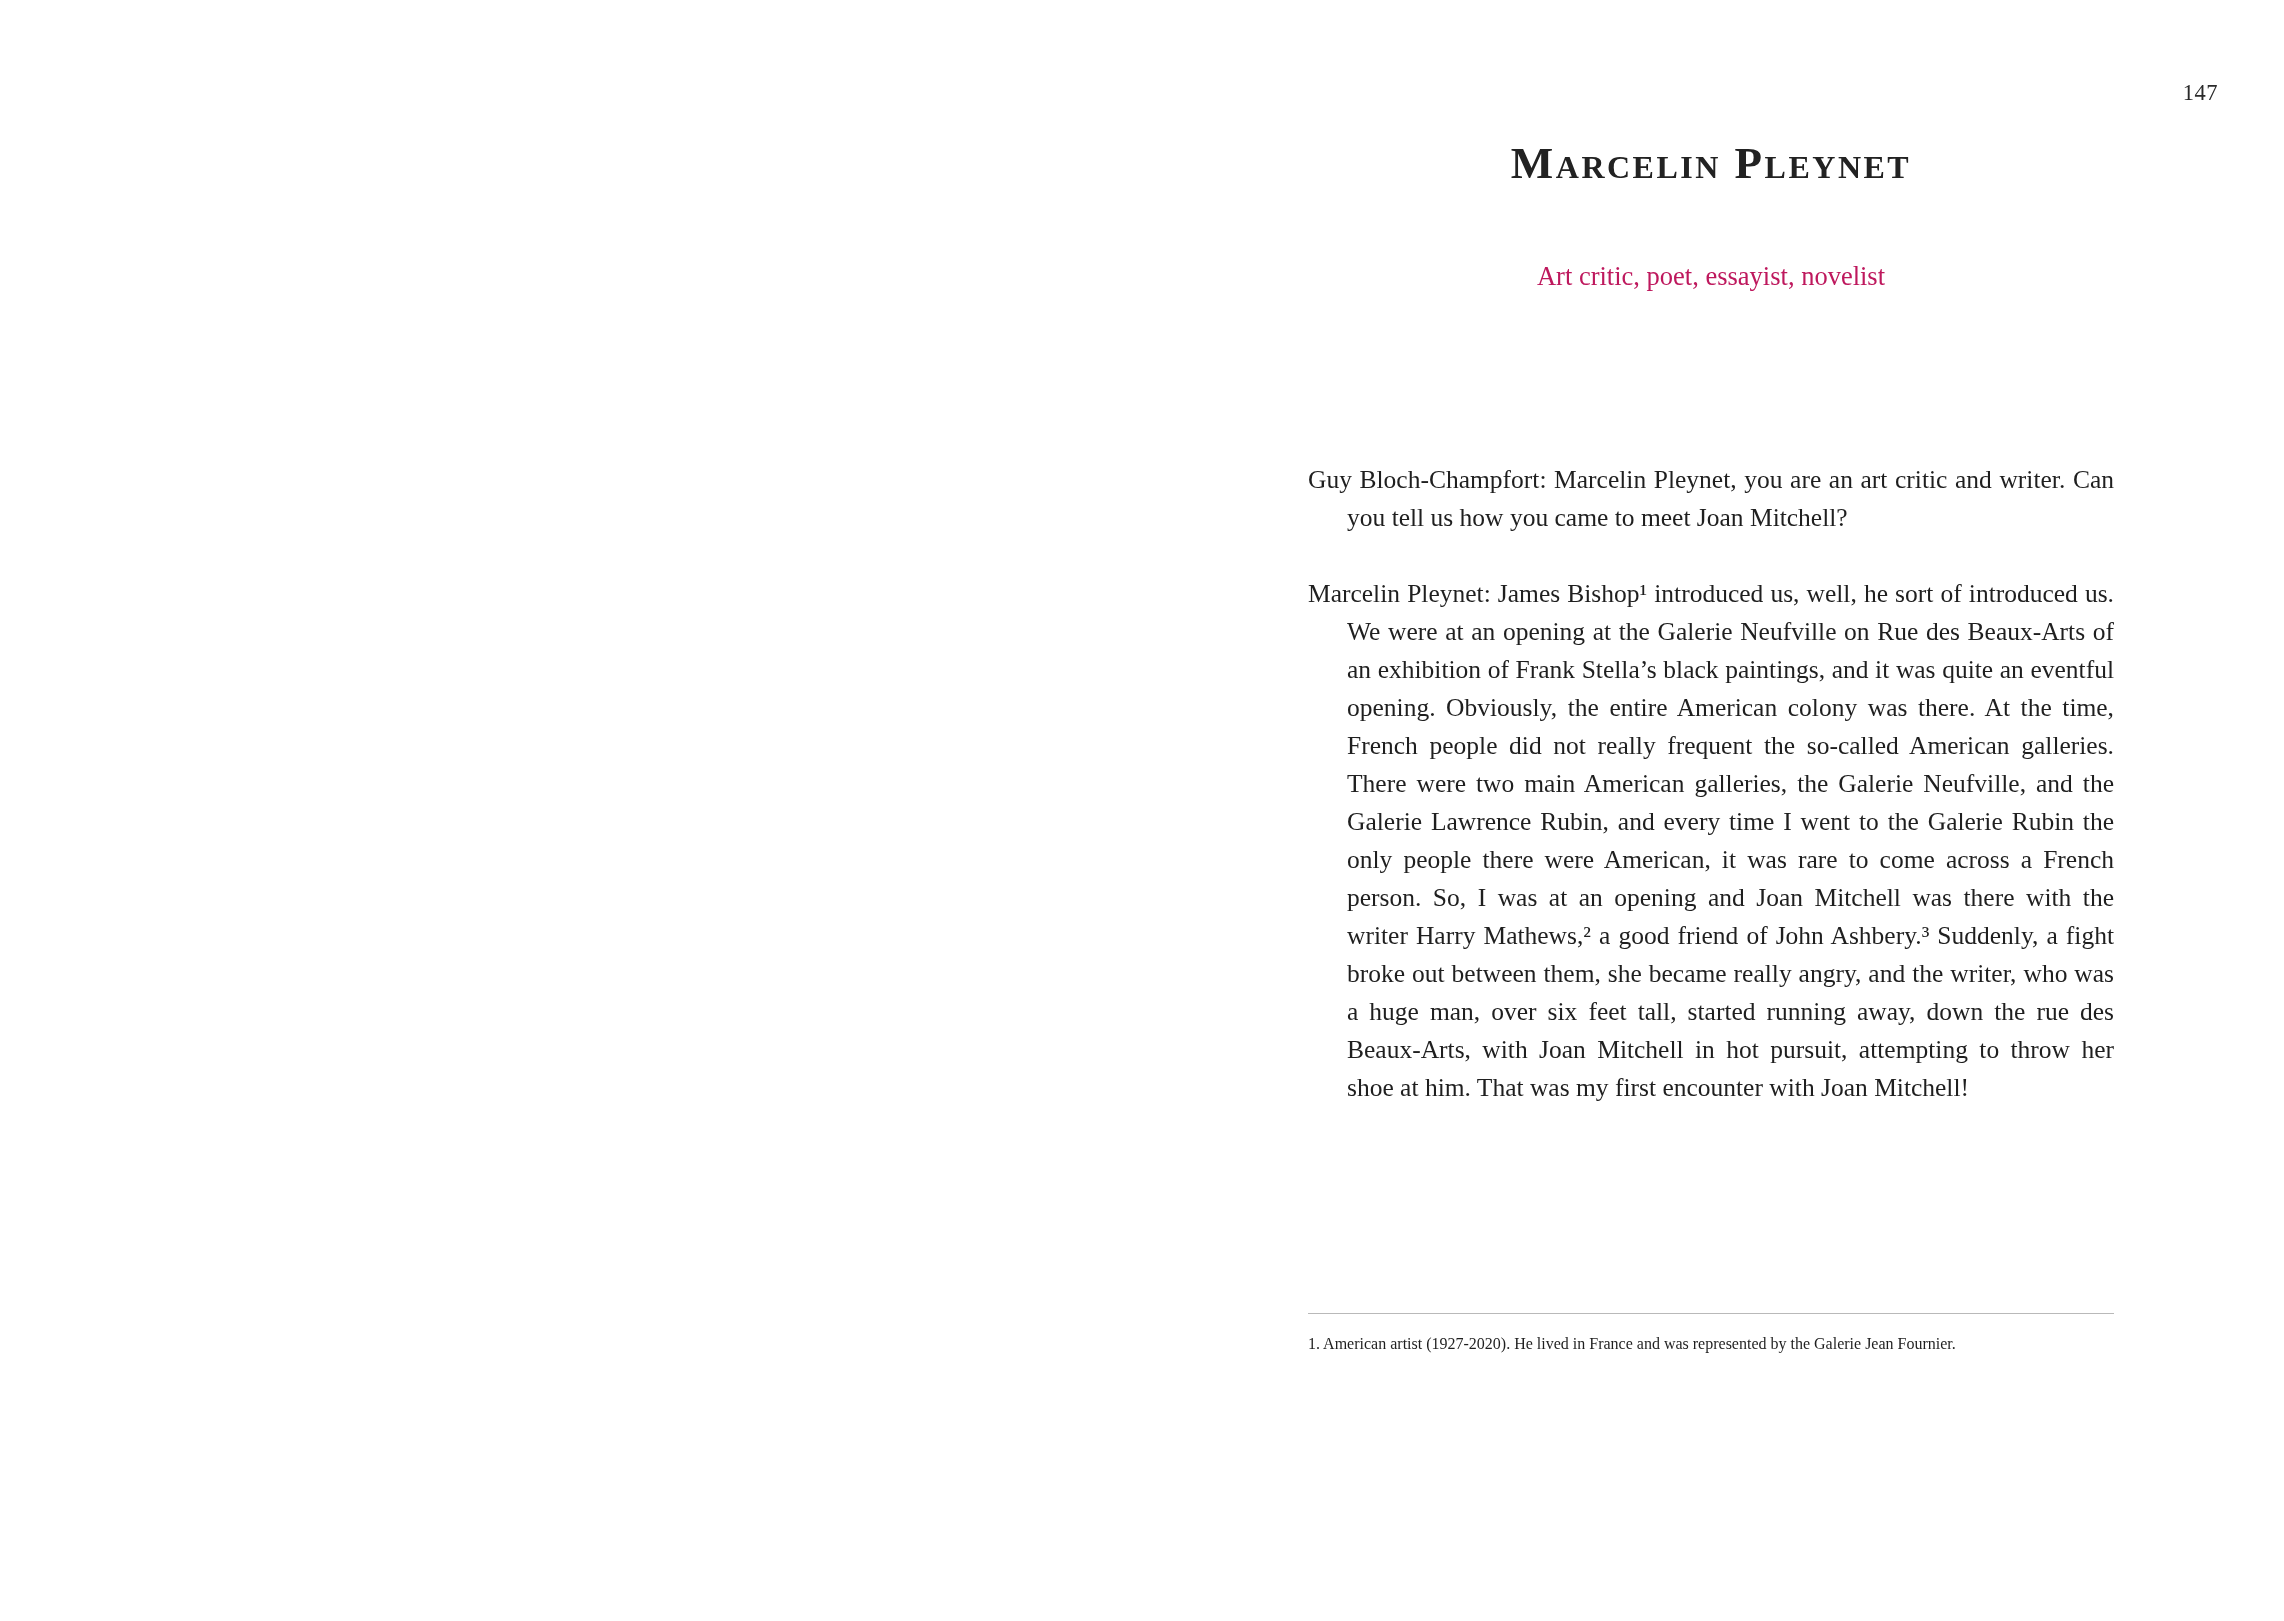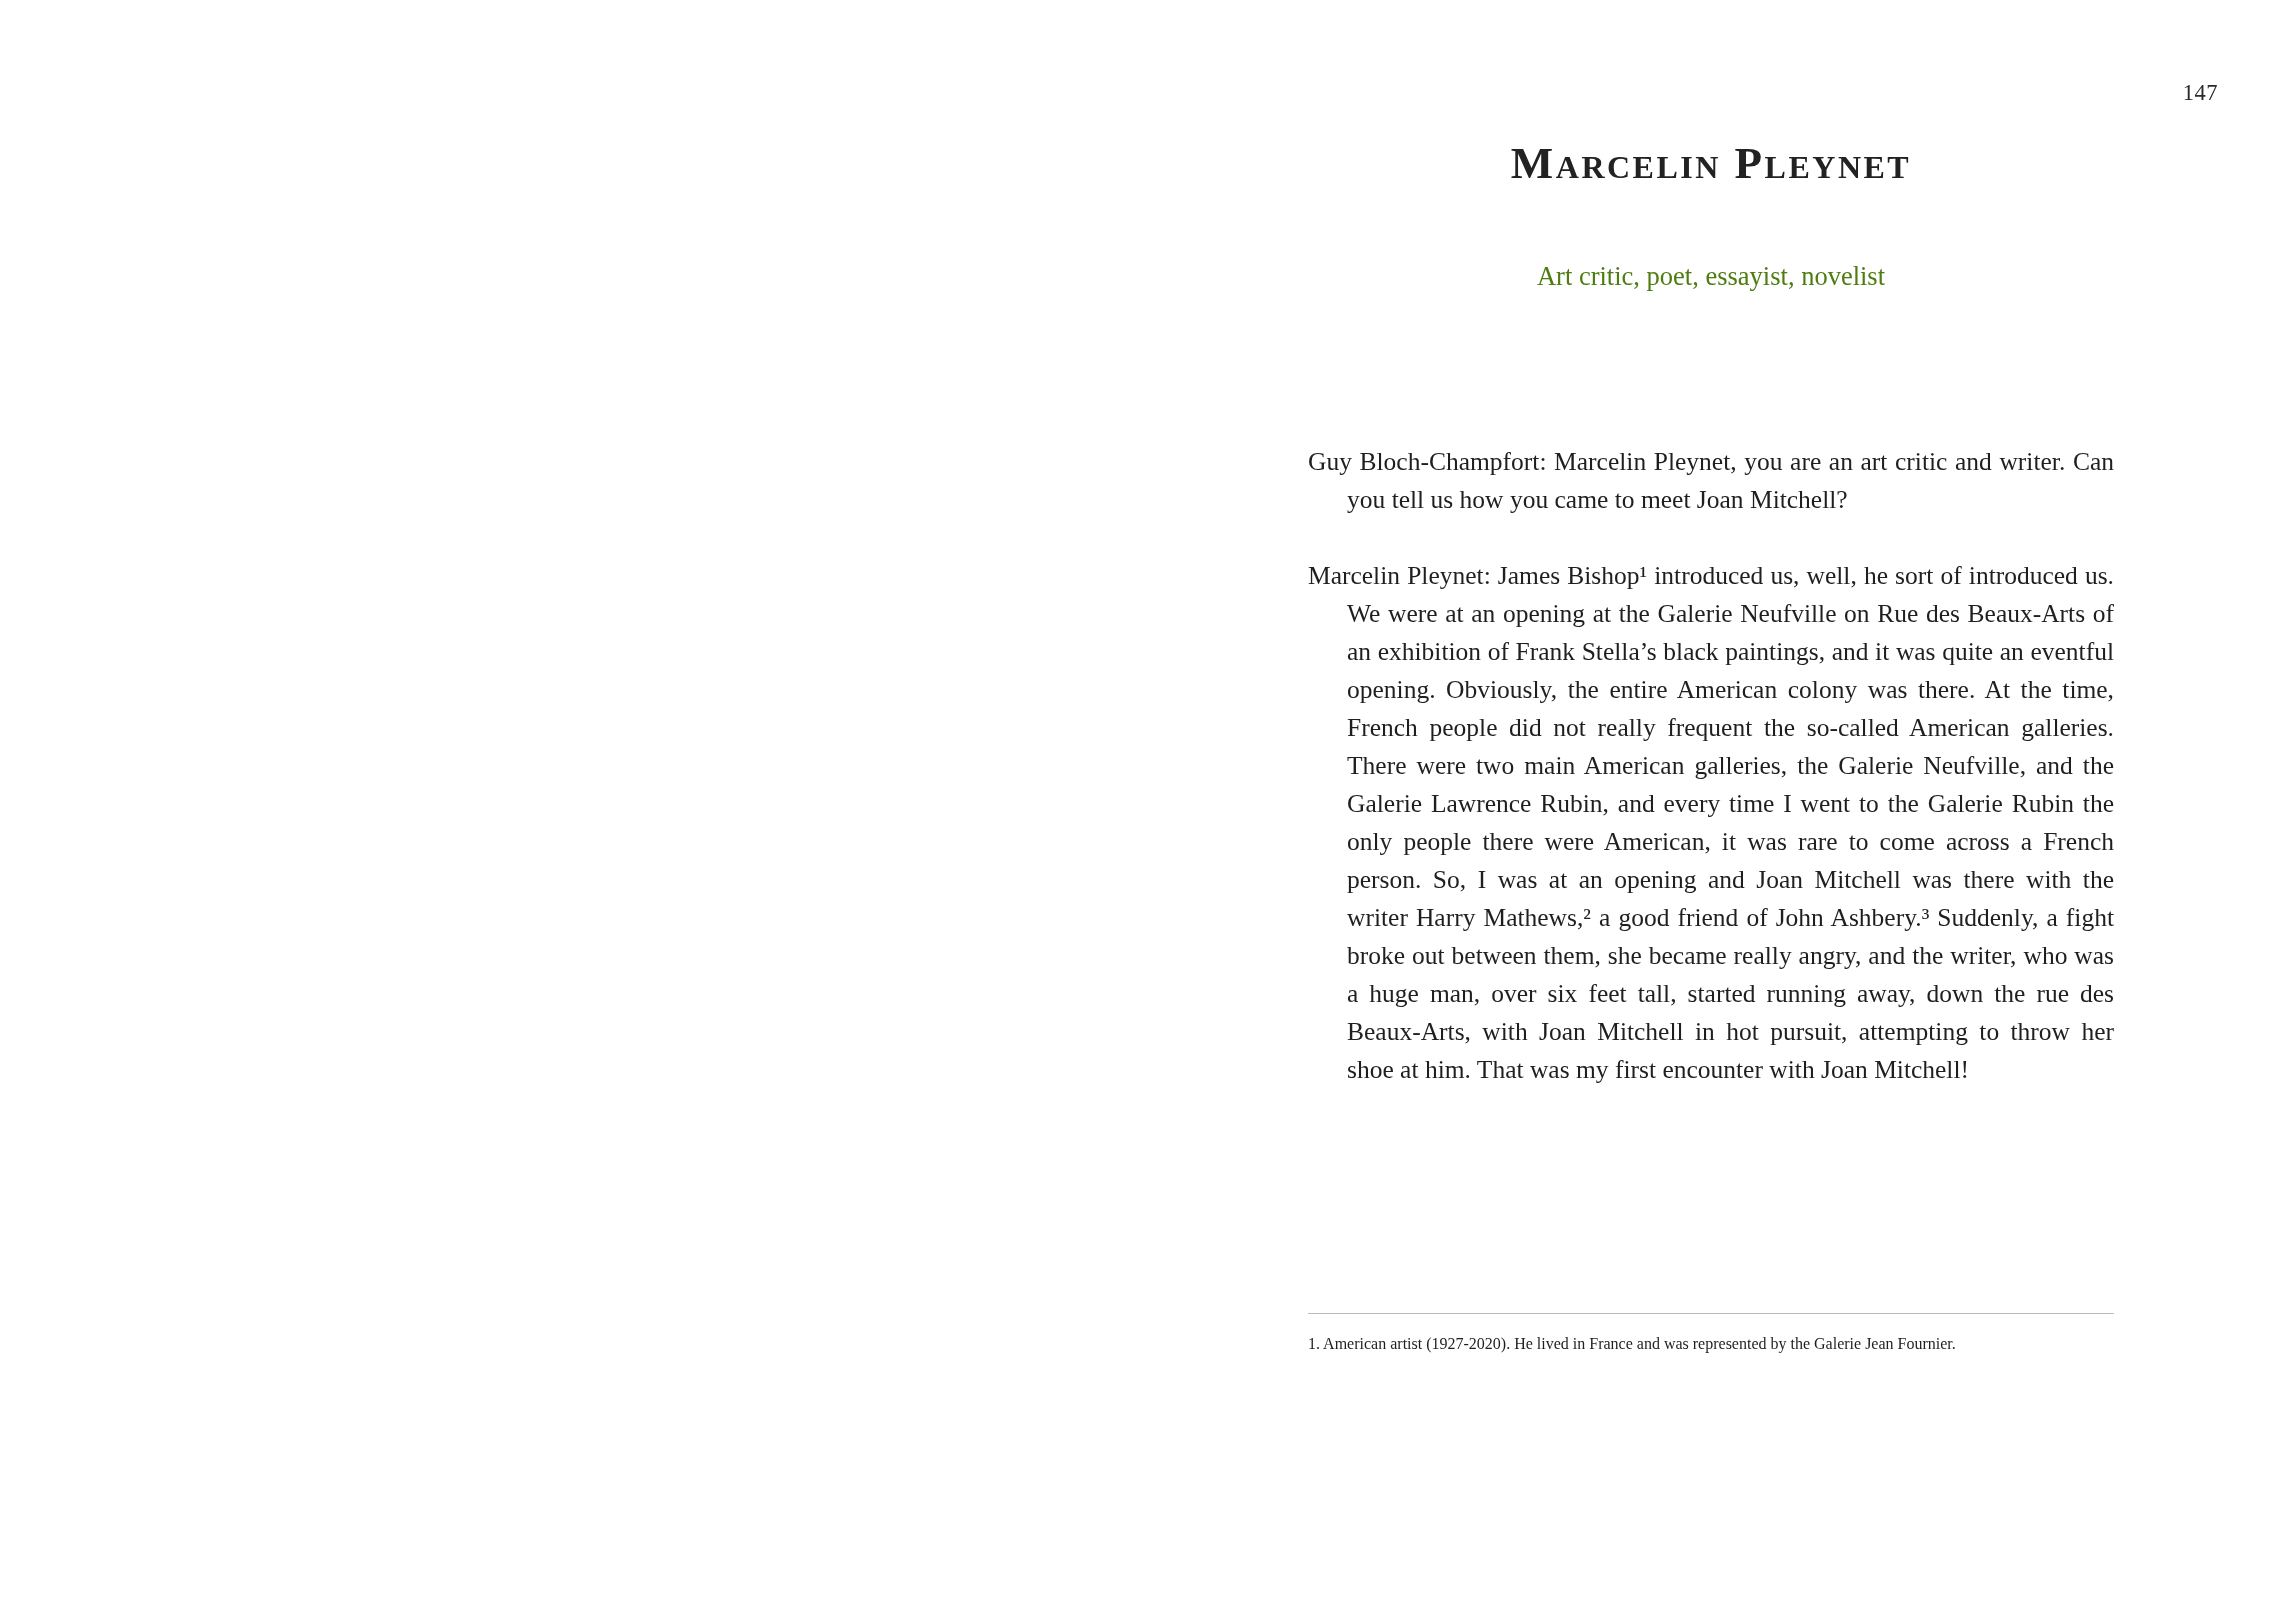--- a/index.html
+++ b/index.html
@@ -43,25 +43,25 @@
     color: #222222;
     font-weight: 700;
   }
   .chapter-subtitle {
     position: absolute;
     top: 261px;
     left: 0;
     width: 100%;
     text-align: center;
     font-size: 26.5px;
-    color: #4d7c0f;
+    color: #be185d;
   }
   .body-text {
     position: absolute;
-    top: 443px;
+    top: 461px;
     left: 0;
     width: 100%;
     font-size: 25.5px;
     line-height: 38px;
     color: #1f1f1f;
   }
   .body-text p {
     text-align: justify;
     text-indent: -39px;
     padding-left: 39px;

